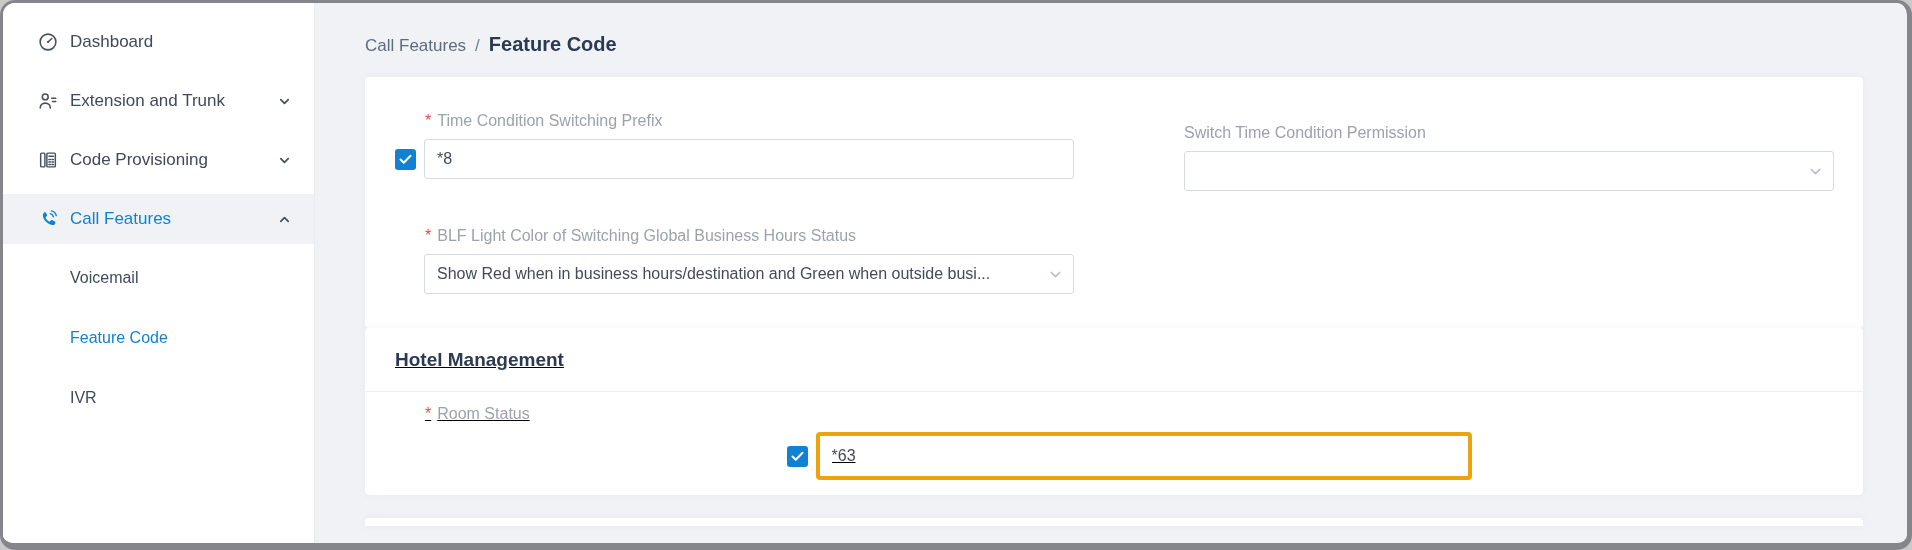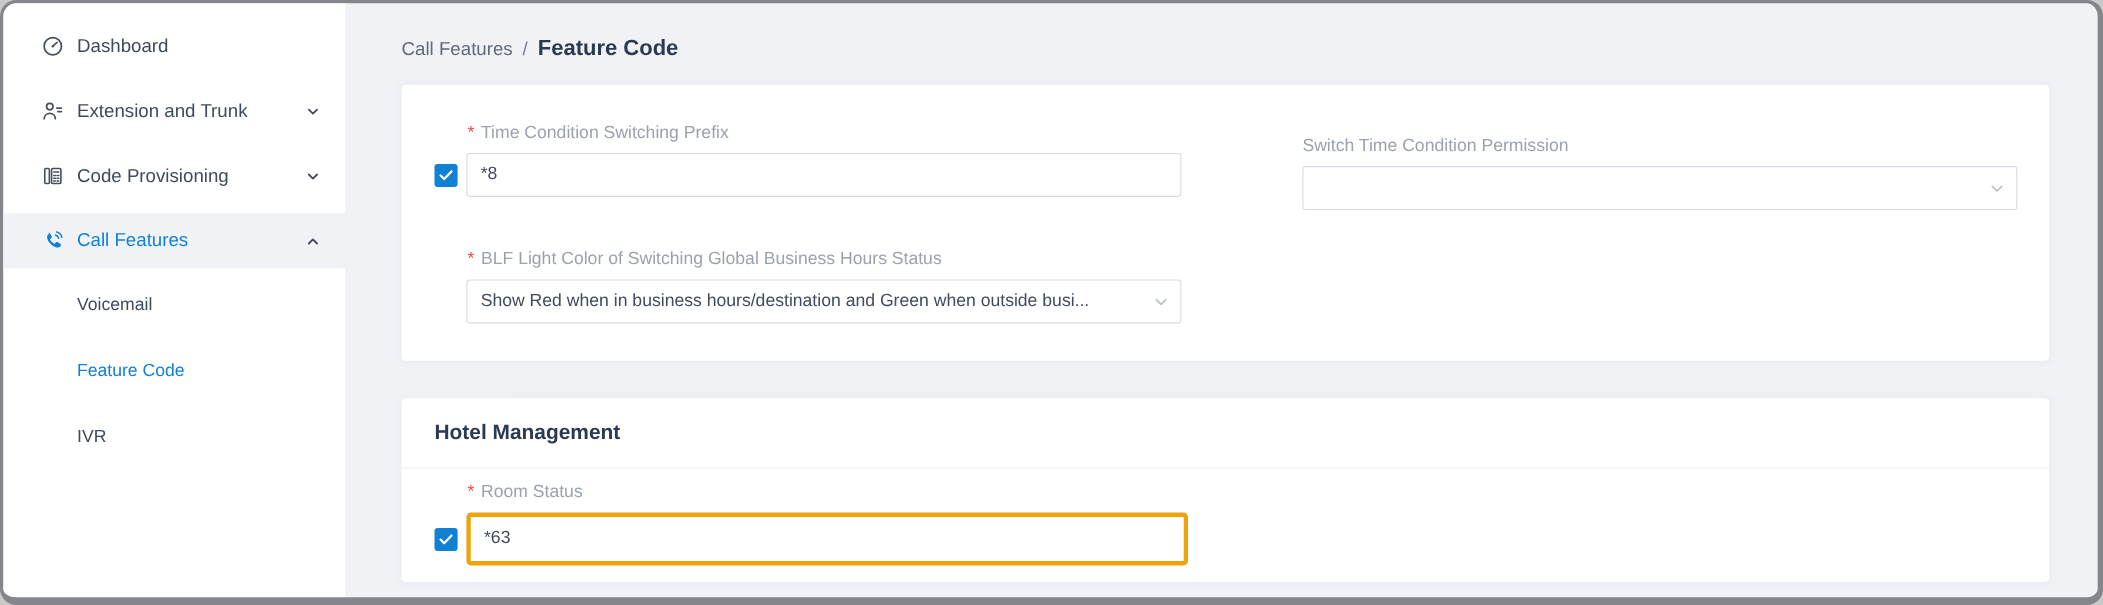--- a/index.html
+++ b/index.html
@@ -35,21 +35,21 @@
 
   
   .main { flex:1; min-width:0; padding:0 44px 0 50px; display:flex; flex-direction:column; overflow:hidden; }
 
   .breadcrumb { margin-top:30px; font-size:17px; color:#5f6a7a; display:flex; align-items:baseline; }
   .breadcrumb .sep { margin:0 9px; color:#747f8e; }
   .breadcrumb .current { font-size:20px; font-weight:bold; color:#2b3a52; }
 
   .card { background:#ffffff; border-radius:4px; box-shadow:0 0 8px rgba(40,60,90,0.05); }
   .card-1 { margin-top:21px; padding:34px 0 34px 30px; }
-  .card-2 { margin-top:34px; padding-bottom:15px; }
+  .card-2 { padding-bottom:15px;text-decoration:underline; }
   .card-3 { margin-top:23px; height:8px; border-radius:4px 4px 0 0; }
 
   .form-row { display:flex; }
   .field-left { width:679px; margin-right:110px; flex-shrink:0; }
   .field-right { width:650px; flex-shrink:0;margin-top:12px; }
 
   .f-label {
     height:20px; margin-bottom:8px; display:flex; align-items:center;
     font-size:16px; color:#9ba2ad; white-space:nowrap;
   }
@@ -76,21 +76,21 @@
   .select .sel-chev { color:#b9bfc9; display:flex; margin-left:6px; flex-shrink:0; }
   .row-gap { margin-top:35px; }
   .nocheck-indent { margin-left:29px; }
 
   .card2-header {
     height:64px; line-height:64px; padding-left:30px;
     font-size:19px; font-weight:bold; color:#2b3a52;
     border-bottom:1px solid #edf0f3;
   }
   .card2-body { padding:12px 0 0 30px; }
-  .control-hl { display:flex; align-items:center; height:48px; }
+  .control-hl { display:flex; align-items:center; height:48px;justify-content:center; }
   .hl-wrap {
     width:656px; height:48px; border:4px solid #eba40d; border-radius:4px;
     display:flex; align-items:center; background:#fff; overflow:hidden;
   }
   .hl-wrap .text-input { border:none; width:100%; height:100%; }
 </style>
 </head>
 <body>
 
 <div class="frame">

